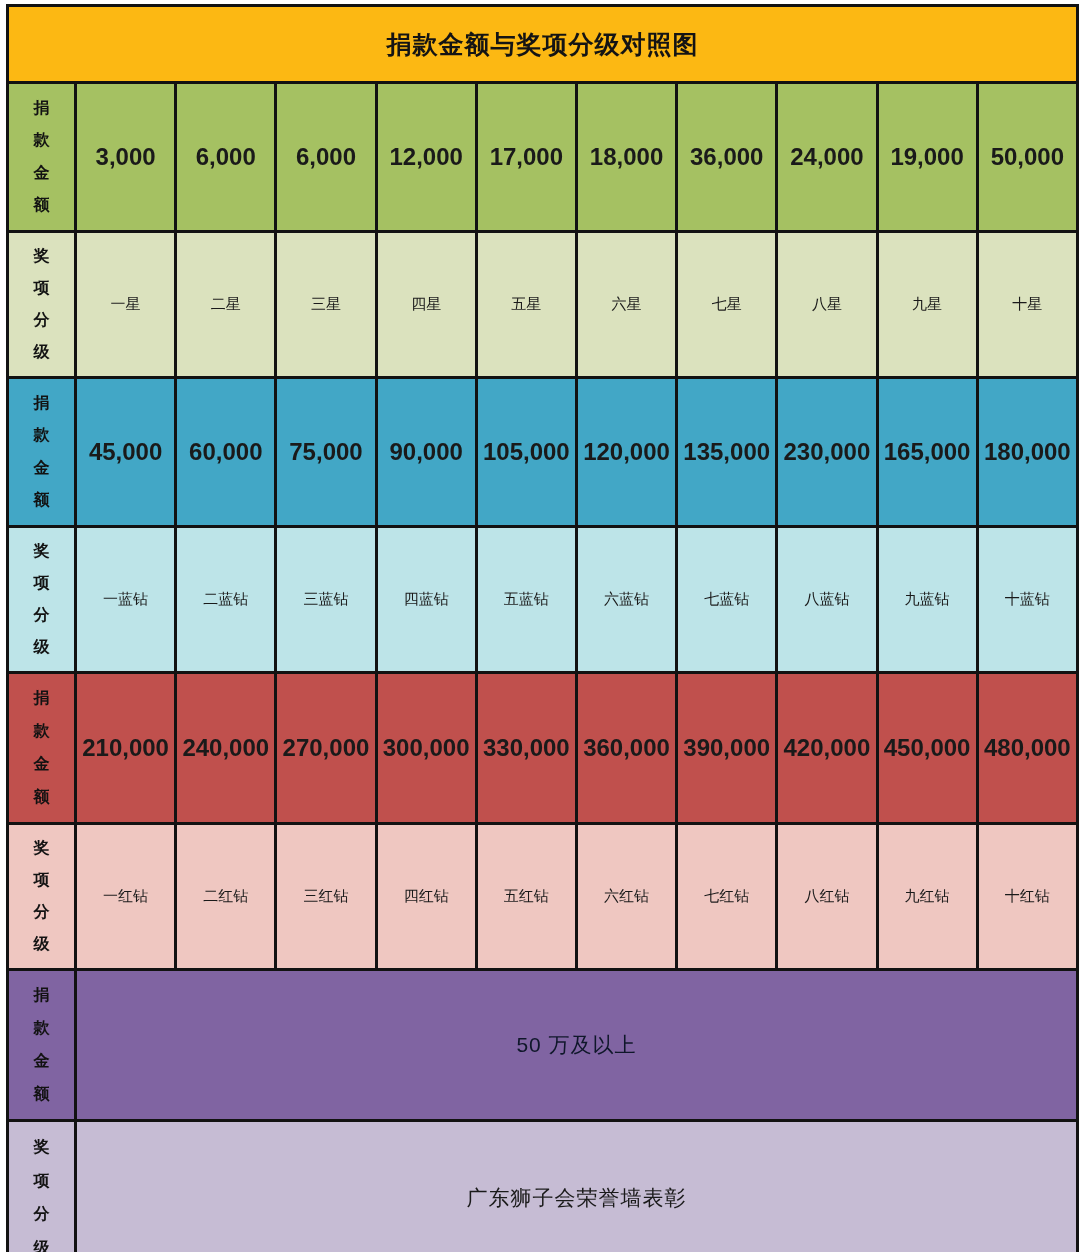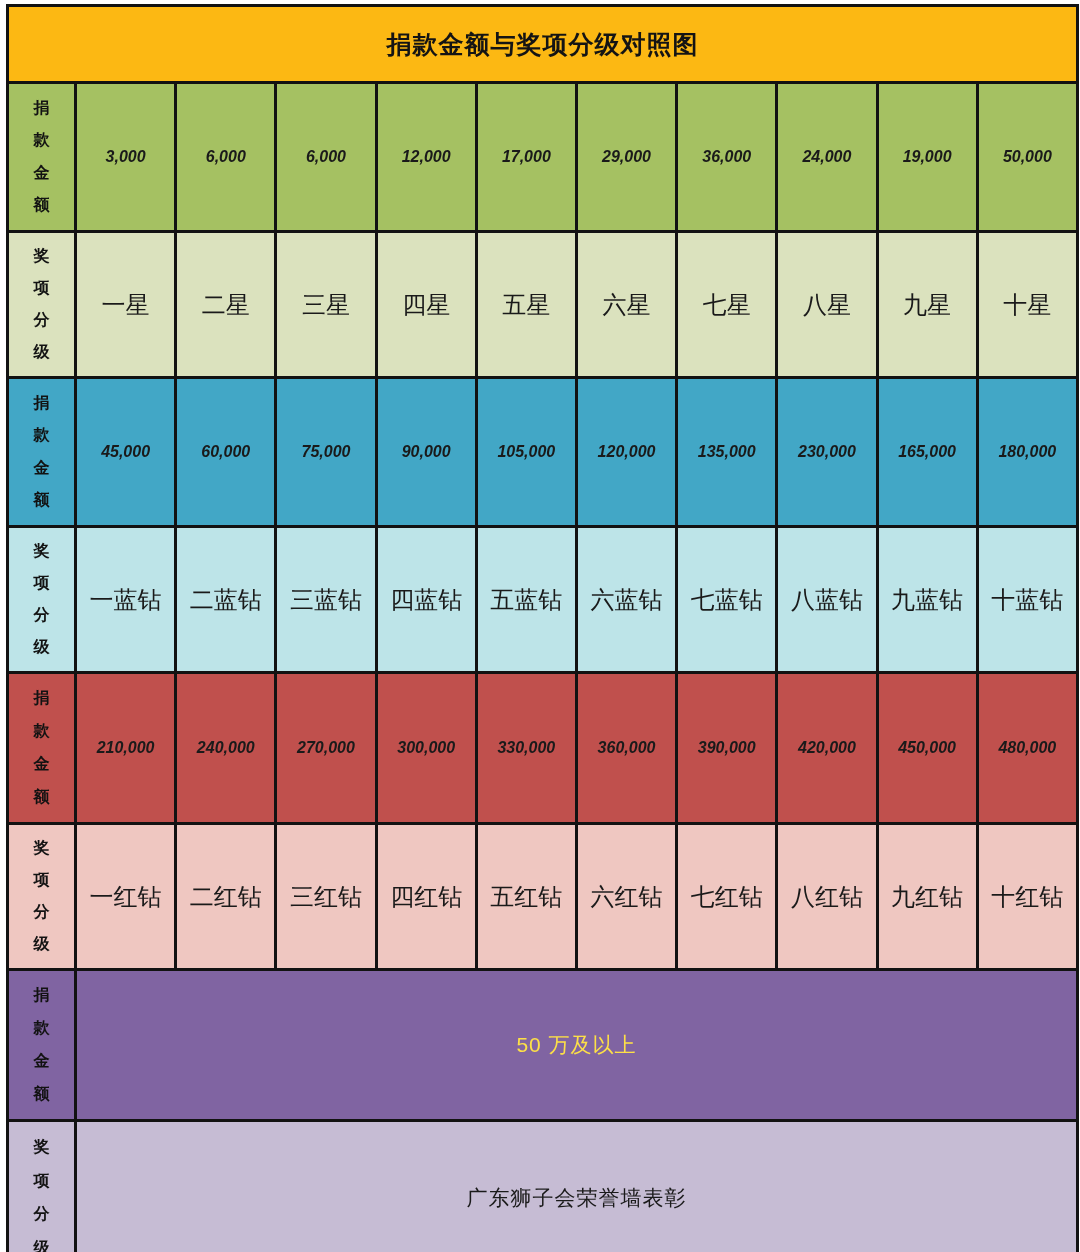--- a/index.html
+++ b/index.html
@@ -67,43 +67,42 @@
     height: 100%;
     width: 100%;
   }
   .row-label .vtext span {
     display: block;
     line-height: 1.05;
   }
 
   
   .amount-cell {
-    font-size: 16px;
+    font-size: 24px;
     font-weight: bold;
     color: #1a1a1a;
-    font-style: italic;
   }
   .tier-cell {
-    font-size: 24px;
+    font-size: 15px;
     font-weight: normal;
     color: #1a1a1a;
   }
 
   
   .r-green      { background: #A5C162; }
   .r-lightgreen { background: #DBE2BE; }
   .r-blue       { background: #42A7C6; }
   .r-lightblue  { background: #BDE4E8; }
   .r-red        { background: #C0504D; }
   .r-lightred   { background: #EFC7C1; }
   .r-purple     { background: #8064A2; }
   .r-lavender   { background: #C6BCD4; }
 
   .r-purple .merged-cell {
-    color: #fde047;
+    color: #0f172a;
     font-size: 21px;
     font-weight: normal;
     letter-spacing: 1px;
   }
   .r-lavender .merged-cell {
     color: #1a1a1a;
     font-size: 21px;
     font-weight: normal;
     letter-spacing: 1px;
   }
@@ -145,21 +144,21 @@
             <span>款</span>
             <span>金</span>
             <span>额</span>
           </div>
         </td>
         <td class="amount-cell">3,000</td>
         <td class="amount-cell">6,000</td>
         <td class="amount-cell">6,000</td>
         <td class="amount-cell">12,000</td>
         <td class="amount-cell">17,000</td>
-        <td class="amount-cell">29,000</td>
+        <td class="amount-cell">18,000</td>
         <td class="amount-cell">36,000</td>
         <td class="amount-cell">24,000</td>
         <td class="amount-cell">19,000</td>
         <td class="amount-cell">50,000</td>
       </tr>
 
       <tr class="r-lightgreen h-tier">
         <td class="row-label">
           <div class="vtext">
             <span>奖</span>

